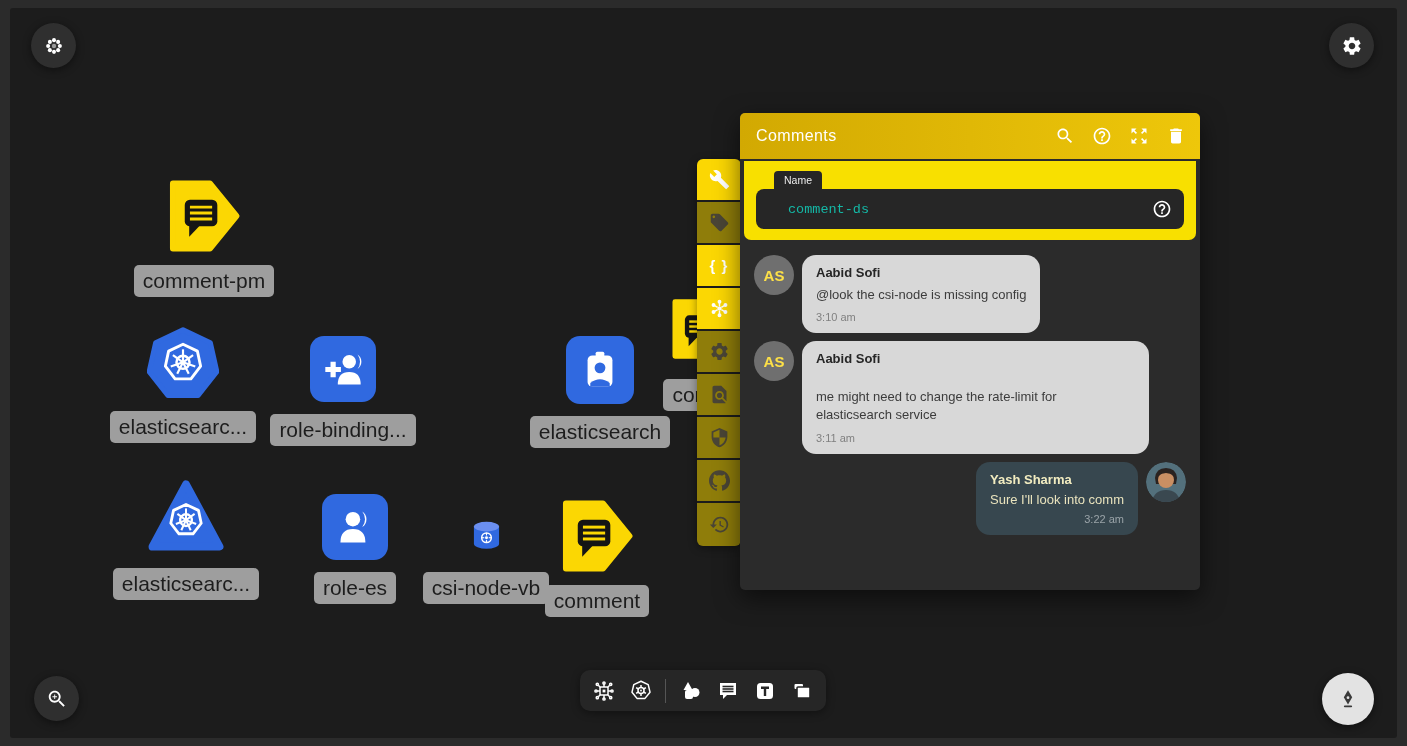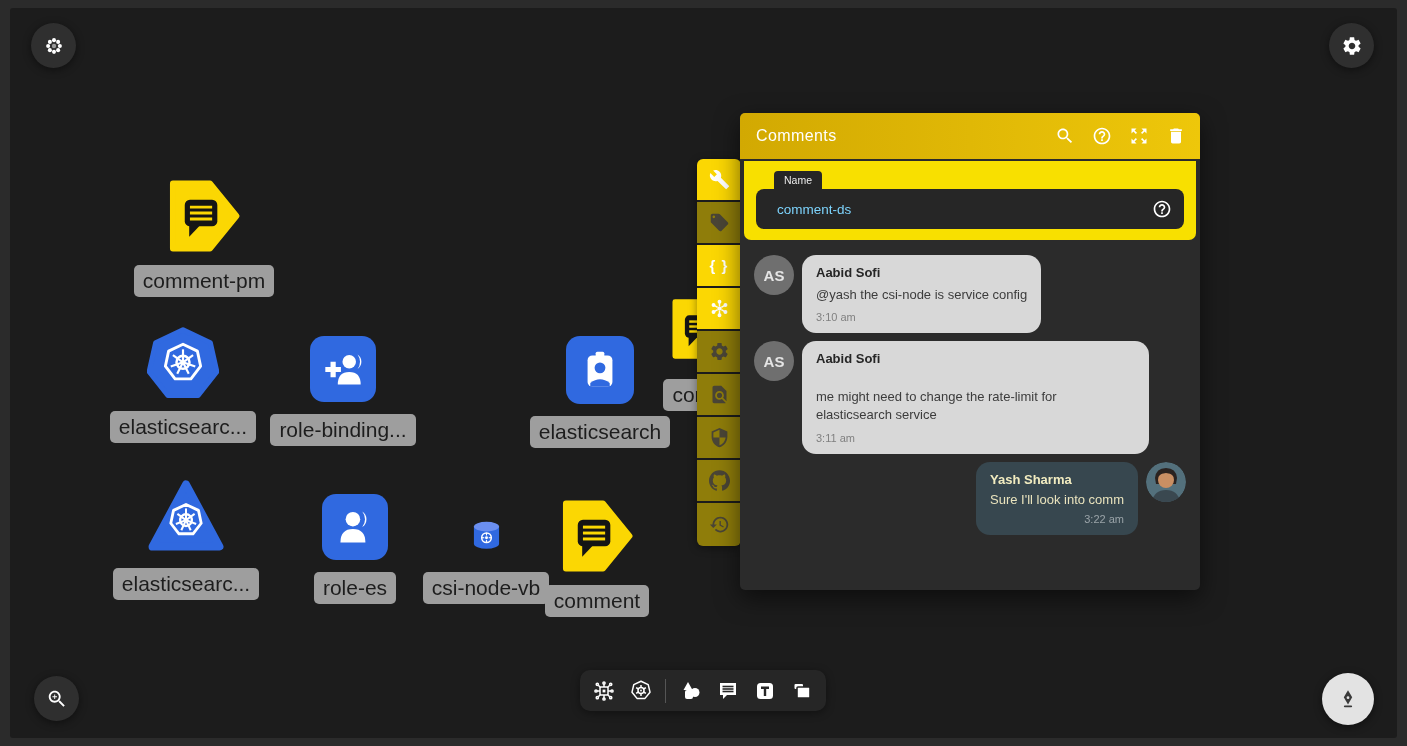--- a/index.html
+++ b/index.html
@@ -30,28 +30,28 @@
   
   .panel { position:absolute; left:730px; top:105px; width:460px; height:477px; background:#2b2b2b; z-index:3; border-radius:5px; box-shadow:0 8px 24px rgba(0,0,0,.55); }
   .panel-header { height:46px; background:linear-gradient(90deg,#d2a902,#eec70a); border-radius:5px 5px 0 0; display:flex; align-items:center; padding:0 14px 0 16px; cursor:move; }
   .panel-title { color:#fff; font-size:16px; letter-spacing:.4px; flex:1; }
   .panel-header .hicon { width:20px; height:20px; margin-left:17px; cursor:pointer; }
   .panel-header .hicon svg { width:20px; height:20px; fill:#fff; }
 
   .name-section { margin:2px 4px 0 4px; background:#f8e000; border-radius:0 0 7px 7px; padding:9px 12px 11px 12px; }
   .name-tab { display:inline-block; background:#262626; color:#ececec; font-size:10.5px; padding:3px 10px; border-radius:4px 4px 0 0; margin-left:18px; }
   .name-box { position:relative; background:#262626; border-radius:8px; height:40px; display:flex; align-items:center; }
-  .name-box input { background:transparent; border:none; outline:none; color:#7dd3fc; font-size:13.5px; font-family:Liberation Sans, sans-serif; padding:0 40px 0 21px; width:100%; }
+  .name-box input { background:transparent; border:none; outline:none; color:#14b8a6; font-size:13.5px; font-family:Liberation Mono, monospace; padding:0 40px 0 32px; width:100%; }
   .name-help { position:absolute; right:12px; top:10px; width:20px; height:20px; cursor:pointer; }
   .name-help svg { width:20px; height:20px; fill:#fff; }
 
   .chat { padding:8px 14px 0 14px; height:296px; overflow:hidden; }
   .msg-row { display:flex; align-items:flex-start; margin-top:7px; }
   .msg-row.right { justify-content:flex-end; }
-  .avatar { width:40px; height:40px; border-radius:50%; background:#6f6f6f; color:#e5e5e5; font-size:15px; font-weight:bold; display:flex; align-items:center; justify-content:center; flex:0 0 40px; }
+  .avatar { width:40px; height:40px; border-radius:50%; background:#6f6f6f; color:#fde047; font-size:15px; font-weight:bold; display:flex; align-items:center; justify-content:center; flex:0 0 40px; }
   .bubble { background:#d8d8d8; border-radius:14px; padding:10px 14px; margin-left:8px; max-width:350px; }
   .bubble .b-name { color:#262626; font-size:13px; font-weight:bold; }
   .bubble .b-text { color:#3c3c3c; font-size:13px; margin-top:6px; line-height:1.4; }
   .bubble .b-text.gap { margin-top:22px; }
   .bubble .b-time { color:#808080; font-size:11px; margin-top:7px; }
   .bubble.dark { background:#37474f; margin-left:4px; margin-right:8px; }
   .bubble.dark .b-name { color:#f2ecc0; }
   .bubble.dark .b-text { color:#e9e3bd; margin-top:4px; }
   .bubble.dark .b-time { color:#9aa3a8; text-align:right; margin-top:4px; }
   .photo-avatar { width:40px; height:40px; border-radius:50%; overflow:hidden; flex:0 0 40px; }
@@ -280,21 +280,21 @@
               <path d="M11 18h2v-2h-2v2zm1-16C6.48 2 2 6.48 2 12s4.48 10 10 10 10-4.48 10-10S17.52 2 12 2zm0 18c-4.41 0-8-3.59-8-8s3.59-8 8-8 8 3.59 8 8-3.59 8-8 8zm0-14c-2.21 0-4 1.79-4 4h2c0-1.1.9-2 2-2s2 .9 2 2c0 2-3 1.75-3 5h2c0-2.25 3-2.5 3-5 0-2.21-1.79-4-4-4z"></path>
             </svg></span>
       </div>
     </div>
 
     <div class="chat">
       <div class="msg-row">
         <div class="avatar">AS</div>
         <div class="bubble">
           <div class="b-name">Aabid Sofi</div>
-          <div class="b-text">@yash the csi-node is service config</div>
+          <div class="b-text">@look the csi-node is missing config</div>
           <div class="b-time">3:10 am</div>
         </div>
       </div>
       <div class="msg-row" style="margin-top:8px;">
         <div class="avatar">AS</div>
         <div class="bubble" style="width:347px;">
           <div class="b-name">Aabid Sofi</div>
           <div class="b-text gap">me might need to change the rate-limit for elasticsearch service</div>
           <div class="b-time">3:11 am</div>
         </div>

